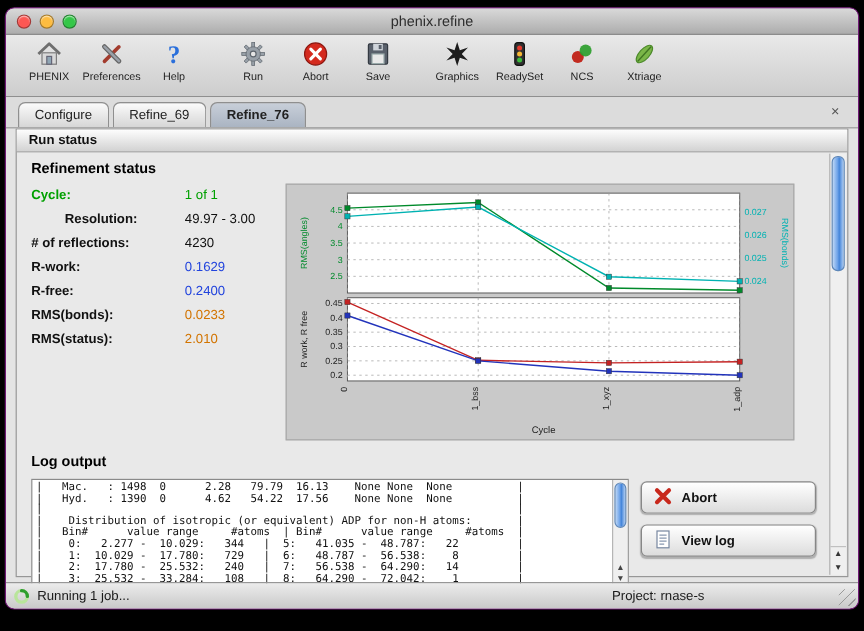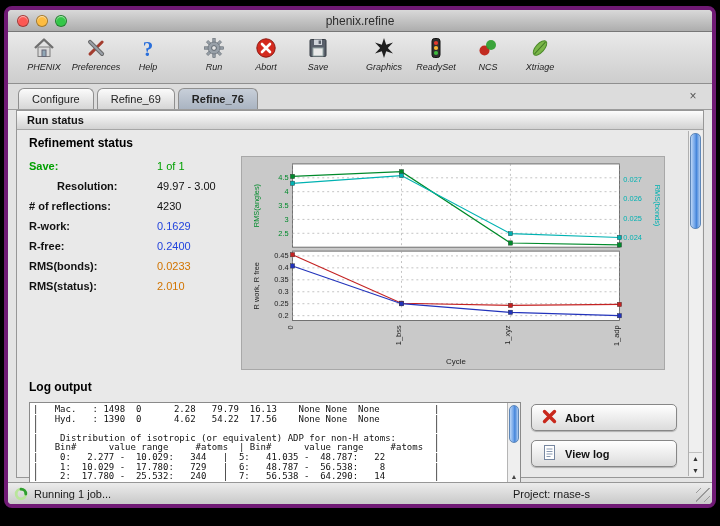--- a/index.html
+++ b/index.html
@@ -1,39 +1,39 @@
 <!DOCTYPE html>
 <html><head>
 <meta charset="utf-8">
 <style>
   * { box-sizing: border-box; margin: 0; padding: 0; }
   html,body { width:720px; height:526px; background:#000; overflow:hidden;
               font-family:"Liberation Sans", sans-serif; }
   .window { position:absolute; left:4px; top:6px; width:712px; height:502px;
             border-radius:8px; overflow:hidden; background:#e4e4e4;
-            display:flex; flex-direction:column; border:4px solid #701a75; }
+            display:flex; flex-direction:column; border:1px solid #701a75; }
 
   
   .titlebar { height:22px; flex:0 0 22px; background:linear-gradient(#d9d9d9,#adadad);
               border-bottom:1px solid #777; position:relative; display:flex; align-items:center; }
   .traffic { display:flex; gap:7px; margin-left:9px; z-index:2; }
   .light { width:12px; height:12px; border-radius:50%; border:1px solid rgba(0,0,0,.35);
            box-shadow:inset 0 1px 1px rgba(255,255,255,.6); }
   .light.red{background:#fc5753}.light.yellow{background:#fdbc40}.light.green{background:#34c748}
   .wtitle { position:absolute; left:0; right:0; text-align:center; font-size:12px; color:#2d2d2d; }
 
   
   .toolbar { height:52px; flex:0 0 52px; background:linear-gradient(#e9e9e9,#cdcdcd);
              border-bottom:1px solid #8f8f8f; display:flex; align-items:flex-start;
              padding:3px 4px 0 10px; }
   .tool { width:52px; display:flex; flex-direction:column; align-items:center; cursor:default; }
   .tool.gap { margin-left:14px; }
   .ticon { width:26px; height:26px; display:flex; align-items:center; justify-content:center; }
   .ticon svg { width:24px; height:24px; }
-  .tlabel { font-size:9px; color:#222; margin-top:1px; white-space:nowrap;font-style:italic; }
+  .tlabel { font-size:9px; color:#222; margin-top:1px; white-space:nowrap; }
 
   
   .tabbar { height:26px; flex:0 0 26px; background:#dcdcdc; display:flex; align-items:flex-end;
             padding-left:10px; position:relative; border-bottom:1px solid #9c9c9c; }
   .tab { font-size:11px; color:#222; padding:4px 13px 4px; border:1px solid #8f8f8f; border-bottom:none;
          border-radius:6px 6px 0 0; background:linear-gradient(#fbfbfb,#d6d6d6); margin-right:3px; }
   .tab.active { background:linear-gradient(#c8cfd9,#aab4c2); font-weight:bold; }
   .tab-close { position:absolute; right:12px; top:6px; font-size:12px; color:#555; width:14px;
                height:14px; line-height:13px; text-align:center; }
 
@@ -231,21 +231,21 @@
   <div class="main">
     <div class="panel">
       <div class="panel-header">Run status</div>
 
       <div class="panel-body">
         <div class="sec-heading">Refinement status</div>
 
         <div class="content-row">
           <div class="stats">
               <div class="stat-row">
-                <div class="stat-label" style="color: rgb(0, 160, 0);">Save:</div>
+                <div class="stat-label" style="color: rgb(0, 160, 0);">Cycle:</div>
                 <div class="stat-value" style="color: rgb(0, 160, 0);">1 of 1</div>
               </div>
               <div class="stat-row">
                 <div class="stat-label" style="color: rgb(17, 17, 17); padding-left: 28px;">Resolution:</div>
                 <div class="stat-value" style="color: rgb(17, 17, 17);">49.97 - 3.00</div>
               </div>
               <div class="stat-row">
                 <div class="stat-label" style="color: rgb(17, 17, 17);"># of reflections:</div>
                 <div class="stat-value" style="color: rgb(17, 17, 17);">4230</div>
               </div>

